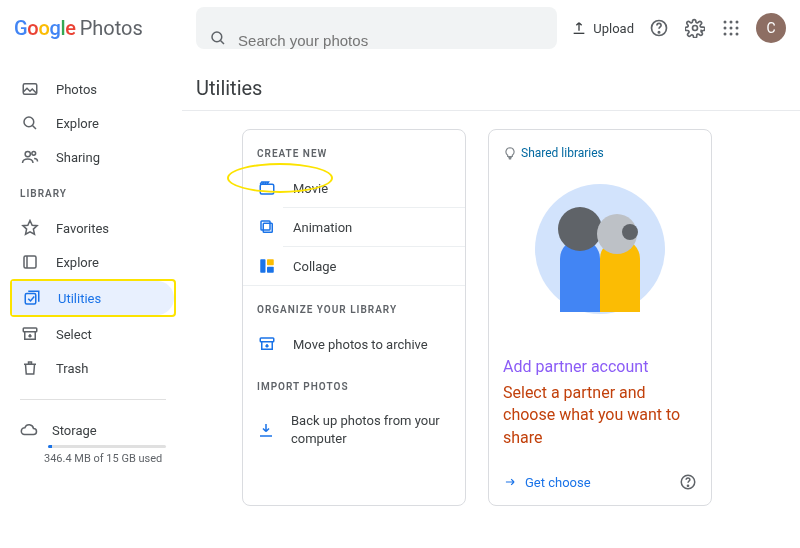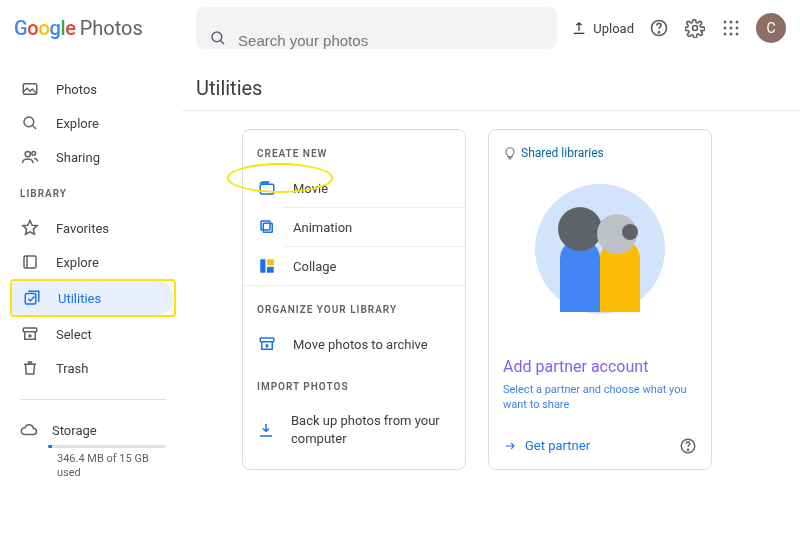--- a/index.html
+++ b/index.html
@@ -20,36 +20,36 @@
   .nav-item { display:flex; align-items:center; gap:16px; height:34px; padding-left:10px; border-radius:0 18px 18px 0; color:#3c4043; font-size:13px; cursor:pointer; }
   .nav-item.active { background:#e8f0fe; color:#1a73e8; }
   .nav-item .nic { width:20px; display:flex; justify-content:center; color:#5f6368; }
   .nav-item.active .nic { color:#1a73e8; }
   .lib-head { font-size:10px; letter-spacing:1px; color:#5f6368; margin:14px 0 12px 10px; font-weight:600; }
   .side-divider { height:1px; background:#e0e0e0; margin:14px 10px; }
   .storage-block { padding:0 10px; }
   .storage-row { display:flex; align-items:center; gap:14px; color:#3c4043; font-size:13px;margin-top:21px; }
   .storage-bar { height:3px; background:#e0e0e0; margin-top:6px; margin-left:28px; border-radius:2px; overflow:hidden; }
   .storage-fill { height:100%; width:3%; background:#1a73e8; }
-  .storage-text { font-size:11px; color:#5f6368; margin-left:37px; margin-top:4px; line-height:1.3; }
+  .storage-text { font-size:11px; color:#5f6368; margin-left:24px; margin-top:4px; line-height:1.3; }
   .main { flex:1; padding:20px 0 0 14px; overflow:hidden; }
   .page-title { font-size:20px; color:#3c4043; margin-bottom:10px; }
   .title-divider { height:1px; background:#e8eaed; margin-bottom:18px; margin-left:-14px; }
   .cards-row { display:flex; gap:22px; padding-left:46px; }
   .card { border:1px solid #dadce0; border-radius:8px; background:#fff; }
   .card-left { width:224px; }
   .card-right { width:224px; position:relative; }
   .sec-head { font-size:10px; letter-spacing:1px; color:#5f6368; padding:18px 14px 10px; font-weight:600; }
   .opt { display:flex; align-items:center; gap:16px; padding:10px 14px; font-size:13px; color:#3c4043; cursor:pointer; }
   .opt .oic { width:20px; display:flex; justify-content:center; color:#1a73e8; }
   .opt-div { height:1px; background:#eceff1; margin-left:40px; }
   .bulb-row { display:flex; align-items:center; gap:4px; padding:16px 14px 0; color:#0369a1; font-size:12px; }
   .illus-wrap { display:flex; justify-content:center; padding:14px 0 10px; }
   .partner-title { font-size:16px; color:#8b5cf6; padding:0 14px;margin-top:23px; }
-  .partner-sub { font-size:11px; color:#3b82f6; padding:6px 14px 14px; line-height:1.4; }
+  .partner-sub { font-size:16px; color:#c2410c; padding:6px 14px 14px; line-height:1.4; }
   .partner-footer { display:flex; align-items:center; justify-content:space-between; padding:10px 14px 14px; }
   .get-started { display:flex; align-items:center; gap:8px; color:#1a73e8; font-size:13px; cursor:pointer; }
   .highlight-box { border:2px solid #fce300; border-radius:4px; position:relative; }
   .movie-circle { border:2px solid #fce300; border-radius:50%/50%; position:absolute; width:106px; height:30px; left:-16px; top:-6px; pointer-events:none; }
   svg { display:block }
 </style>
 </head>
 <body>
 
 <div class="header">
@@ -293,21 +293,21 @@
         </div>
         <div class="partner-title">Add partner account</div>
         <div class="partner-sub">Select a partner and choose what you want to share</div>
         <div class="partner-footer">
           <div class="get-started">
             <span>
                 <svg width="14" height="14" viewBox="0 0 24 24" fill="none" stroke="#1a73e8" stroke-width="2">
                   <path d="M5 12h14m0 0l-5-5m5 5l-5 5"></path>
                 </svg>
               </span>
-            <span>Get partner</span>
+            <span>Get choose</span>
           </div>
           <span>
               <svg width="18" height="18" viewBox="0 0 24 24" fill="none" stroke="#5f6368" stroke-width="2">
                 <circle cx="12" cy="12" r="9"></circle>
                 <path d="M9.5 9a2.5 2.5 0 115 0c0 1.5-2.5 2-2.5 4"></path>
                 <circle cx="12" cy="17" r="0.8" fill="#5f6368"></circle>
               </svg>
             </span>
         </div>
       </div>

